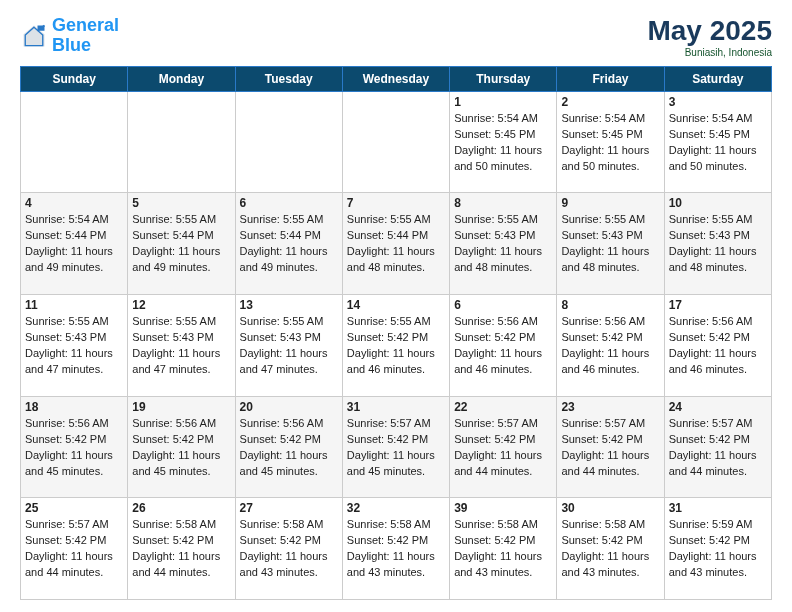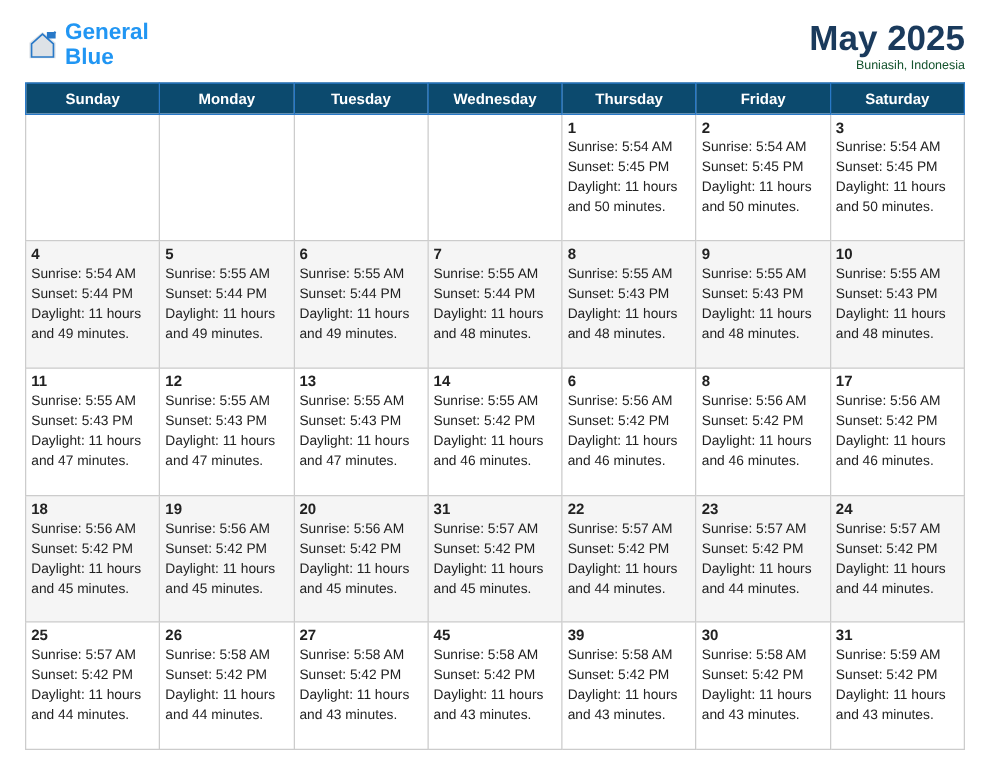--- a/index.html
+++ b/index.html
@@ -332,21 +332,21 @@
 and 44 minutes.</div>
           </td>
           <td>
             <span class="day-num">27</span>
             <div class="day-info" style="white-space: pre-line;">Sunrise: 5:58 AM
 Sunset: 5:42 PM
 Daylight: 11 hours
 and 43 minutes.</div>
           </td>
           <td>
-            <span class="day-num">45</span>
+            <span class="day-num">32</span>
             <div class="day-info" style="white-space: pre-line;">Sunrise: 5:58 AM
 Sunset: 5:42 PM
 Daylight: 11 hours
 and 43 minutes.</div>
           </td>
           <td>
             <span class="day-num">39</span>
             <div class="day-info" style="white-space: pre-line;">Sunrise: 5:58 AM
 Sunset: 5:42 PM
 Daylight: 11 hours

